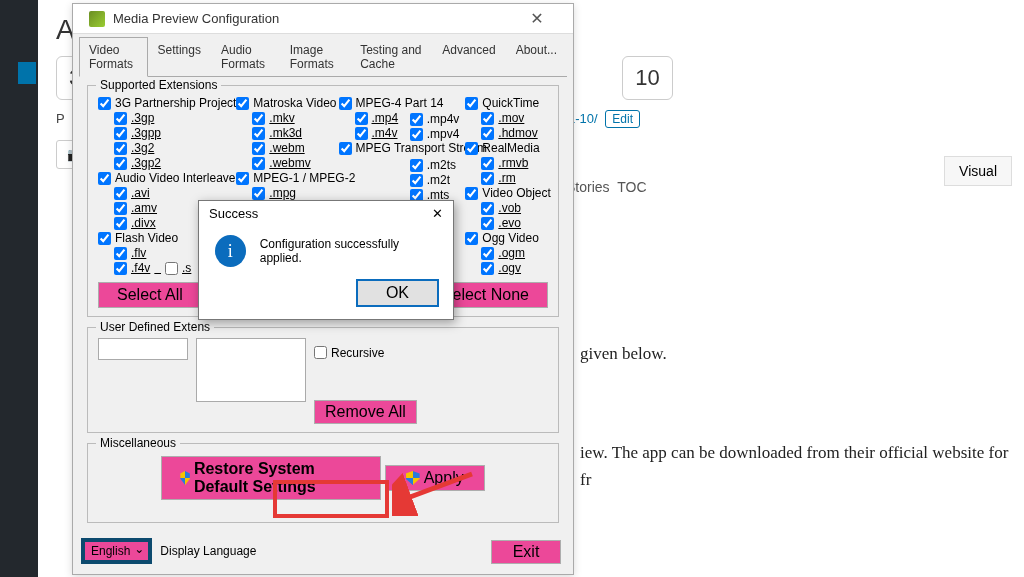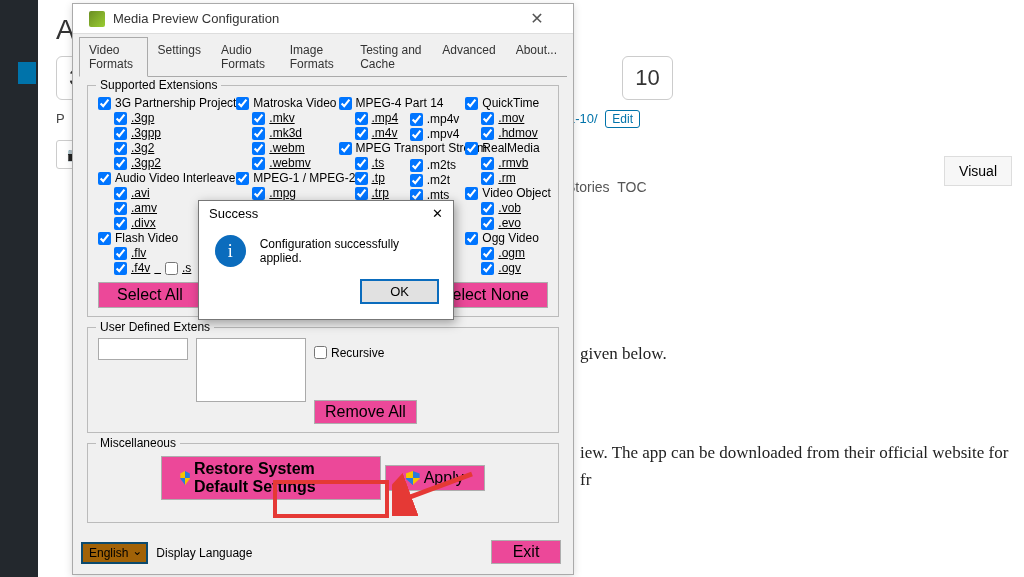--- a/index.html
+++ b/index.html
@@ -48,38 +48,38 @@
 .winbtn.small { min-width: 70px; padding: 2px 10px; }
 .winbtn.wide { width: 220px; font-weight: bold; }
 
 .udrow { display: flex; gap: 8px; align-items: flex-start; }
 .txtin { border: 1px solid #aaa; background: #fff; height: 22px; width: 90px; }
 .listbox { border: 1px solid #aaa; background: #fff; width: 110px; height: 64px; }
 .removecol { display: flex; flex-direction: column; gap: 40px; margin-top: 4px; }
 .recursive { display: flex; align-items: flex-start; gap: 4px; margin-top: 4px; }
 
 .langrow { position: absolute; left: 8px; bottom: 10px; display: flex; align-items: center; gap: 8px; font-size: 12px; }
-.dd { border: 2px solid #0c4a6e; background: #a16207; padding: 2px 18px 2px 6px; position: relative; }
+.dd { border: 4px solid #0c4a6e; background: #ec4899; padding: 2px 18px 2px 6px; position: relative; }
 .dd::after { content: "⌄"; position: absolute; right: 4px; top: 0; }
 .exitbtn { position: absolute; right: 12px; bottom: 10px; }
 
 
 .redbox { position: absolute; left: 273px; top: 480px; width: 116px; height: 38px; border: 4px solid #e53935; z-index: 5; }
 .arrow { position: absolute; left: 392px; top: 466px; width: 84px; height: 50px; z-index: 5; }
 
 
 .shield { width: 14px; height: 14px; display: inline-block; background: conic-gradient(#2a7ad9 0 25%, #f5c400 25% 50%, #2a7ad9 50% 75%, #f5c400 75% 100%); clip-path: polygon(50% 0,100% 18%,100% 55%,50% 100%,0 55%,0 18%); }
 
 
 .popup { position: absolute; left: 198px; top: 200px; width: 256px; height: 120px; background: #fff; border: 1px solid #777; box-shadow: 2px 3px 10px rgba(0,0,0,0.35); z-index: 10; }
 .popup .pbar { display: flex; justify-content: space-between; padding: 5px 10px 4px 10px; font-size: 13px; }
 .popup .pbody { display: flex; align-items: center; gap: 14px; padding: 10px 16px 6px 16px; font-size: 12px; }
 .infoicon { width: 32px; height: 32px; border-radius: 50%; background: #0b6cbd; color: #fff; display: flex; align-items: center; justify-content: center; font-size: 18px; font-family: Georgia, serif; }
 .popup .pbtnrow { display: flex; justify-content: flex-end; padding: 6px 14px 10px 10px; }
-.okbtn { border: 2px solid #0b6cbd; background: #e1e1e1; padding: 3px 28px; font-size: 13px; }
+.okbtn { border: 2px solid #0b6cbd; background: #e1e1e1; padding: 3px 28px; font-size: 16px; }
 </style>
 </head>
 <body>
 
 <div class="bg">
   <div class="bg-sidebar"></div>
   <div class="bg-stub"></div>
   <div class="bg-content">
     <div class="bg-title"><span>A</span></div>
     <div class="bg-inputrow">
@@ -233,34 +233,20 @@
               </div>
             <div class="chk">
                 <input type="checkbox" checked="" style="">
                 <span>.m4v</span>
               </div>
           </div>
           <div class="chk">
               <input type="checkbox" checked="" style="">
               <span style="white-space:nowrap">MPEG Transport Stream</span>
             </div>
-          <div class="indent">
-            <div class="chk">
-                <input type="checkbox" checked="" style="">
-                <span>.ts</span>
-              </div>
-            <div class="chk">
-                <input type="checkbox" checked="" style="">
-                <span>.tp</span>
-              </div>
-            <div class="chk">
-                <input type="checkbox" checked="" style="">
-                <span>.trp</span>
-              </div>
-          </div>
         </div>
 
         <div class="col" style="flex:0.5">
           <div style="height:16px"></div>
           <div class="chk">
               <input type="checkbox" checked="" style="">
               <span>.mp4v</span>
             </div>
           <div class="chk">
               <input type="checkbox" checked="" style="">

